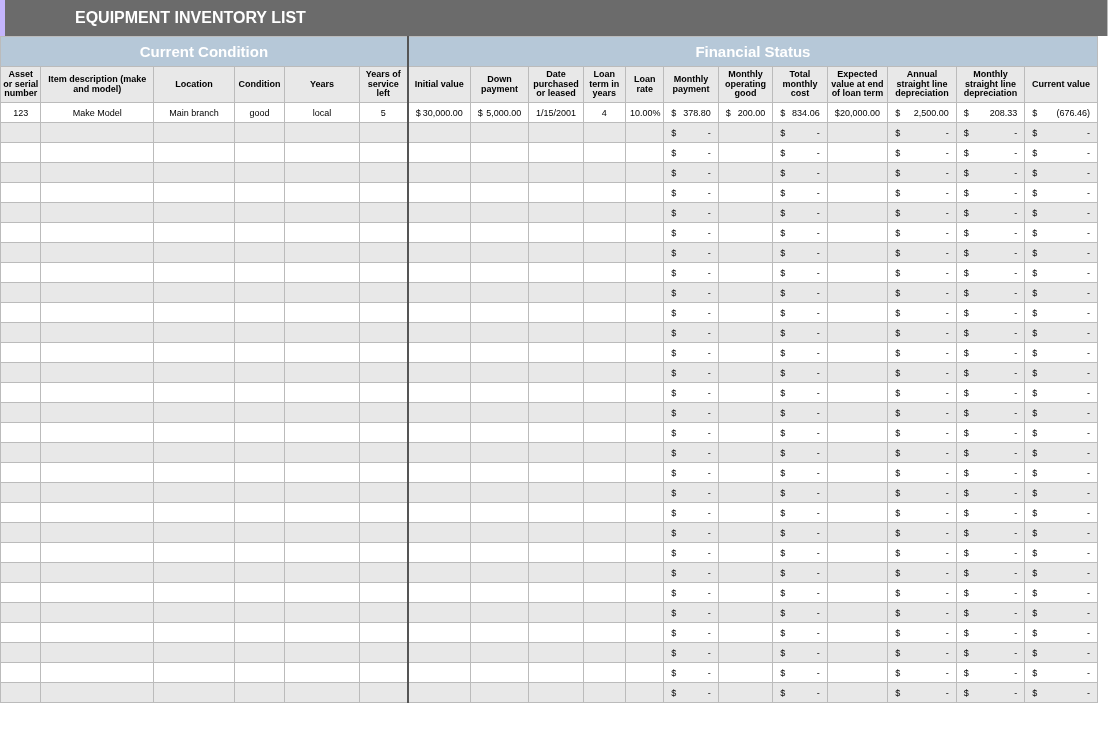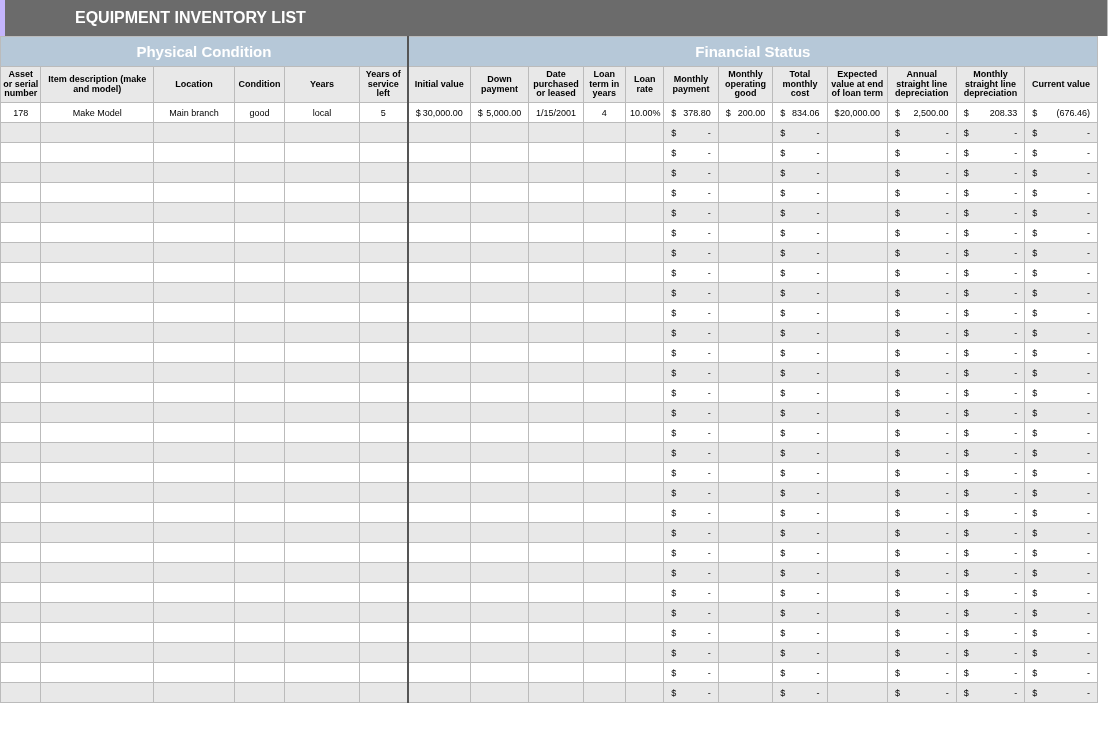--- a/index.html
+++ b/index.html
@@ -89,21 +89,21 @@
     <col style="width:54px">
     <col style="width:54px">
     <col style="width:54px">
     <col style="width:60px">
     <col style="width:68px">
     <col style="width:68px">
     <col style="width:72px">
   </colgroup>
   <thead>
     <tr class="section-head">
-      <th colspan="6" class="strong-border">Physical Condition</th>
+      <th colspan="6" class="strong-border">Current Condition</th>
       <th colspan="12">Financial Status</th>
     </tr>
     <tr class="col-head">
       <th>Asset or serial number</th>
       <th>Item description (make and model)</th>
       <th>Location</th>
       <th>Condition</th>
       <th>Years</th>
       <th class="strong-border">Years of service left</th>
       <th>Initial value</th>
@@ -115,21 +115,21 @@
       <th>Monthly operating good</th>
       <th>Total monthly cost</th>
       <th>Expected value at end of loan term</th>
       <th>Annual straight line depreciation</th>
       <th>Monthly straight line depreciation</th>
       <th>Current value</th>
     </tr>
   </thead>
   <tbody id="tbody">
       <tr class="odd">
-        <td class="c">178</td>
+        <td class="c">123</td>
         <td class="c">Make Model</td>
         <td class="c">Main branch</td>
         <td class="c">good</td>
         <td class="c">local</td>
         <td class="c strong-border">5</td>
         <td class="r ">
           <div class="money">
             <span class="sym">$</span>
             <span class="val">30,000.00</span>
           </div>

